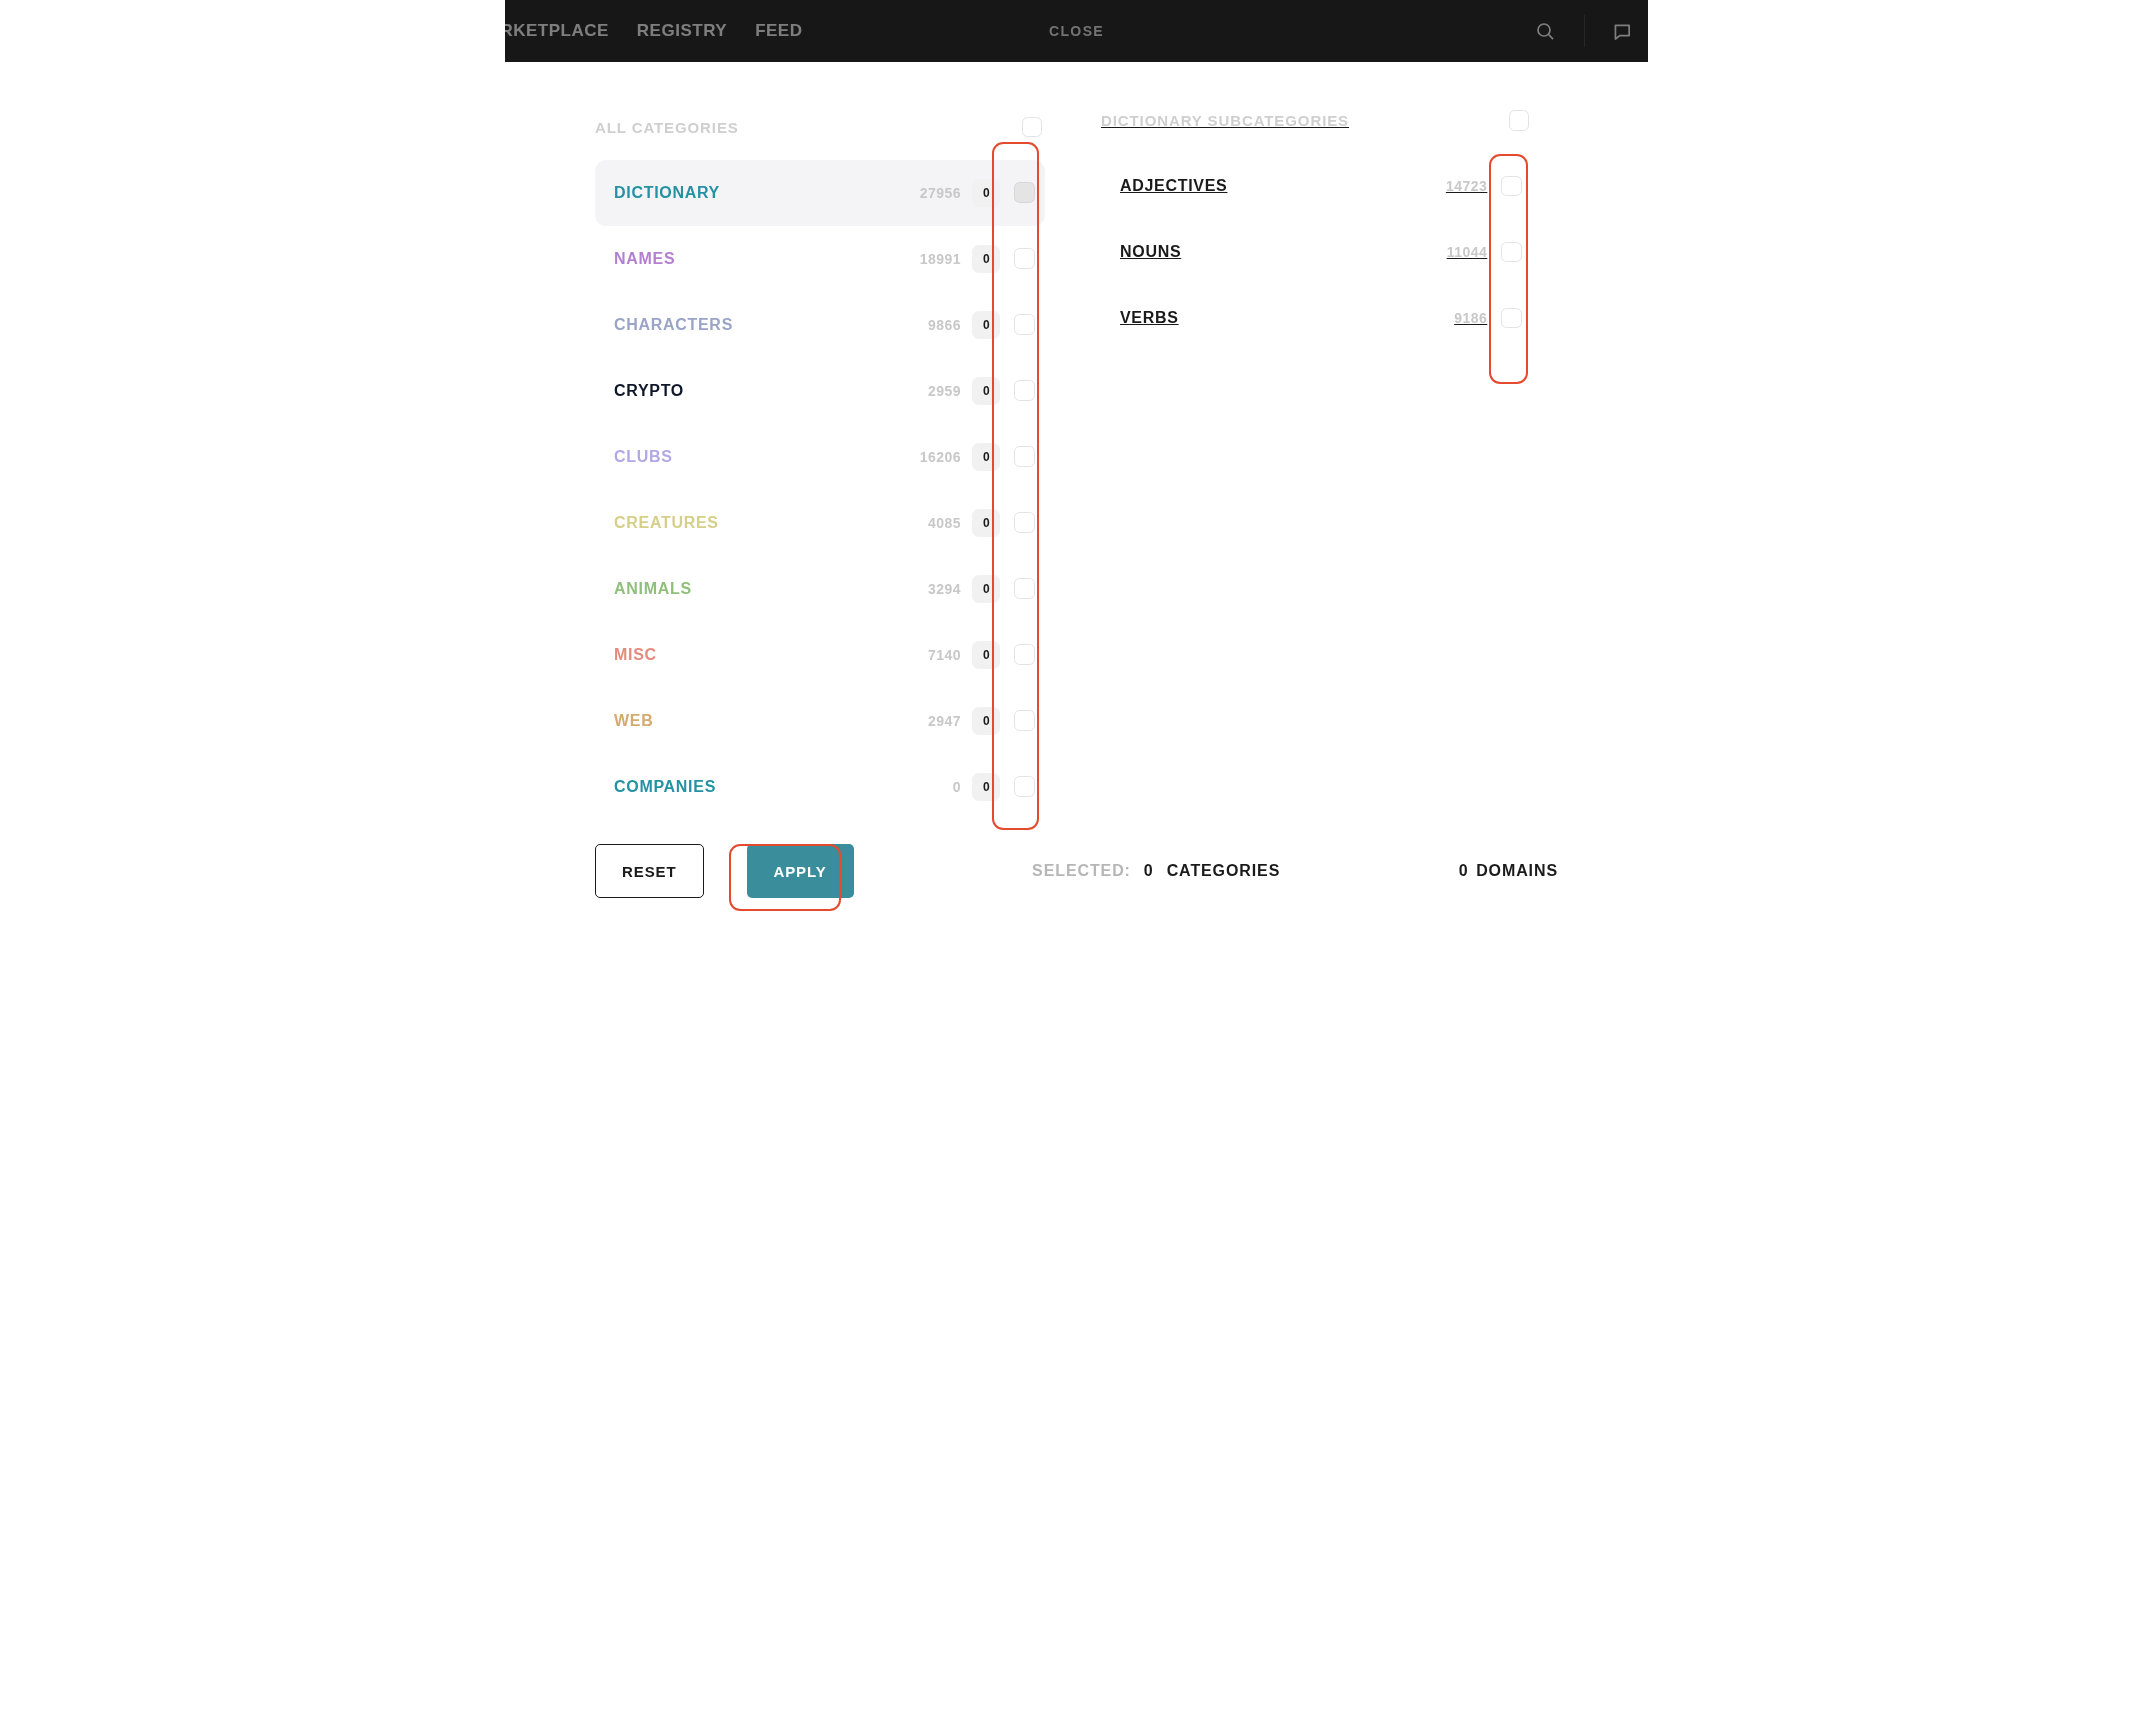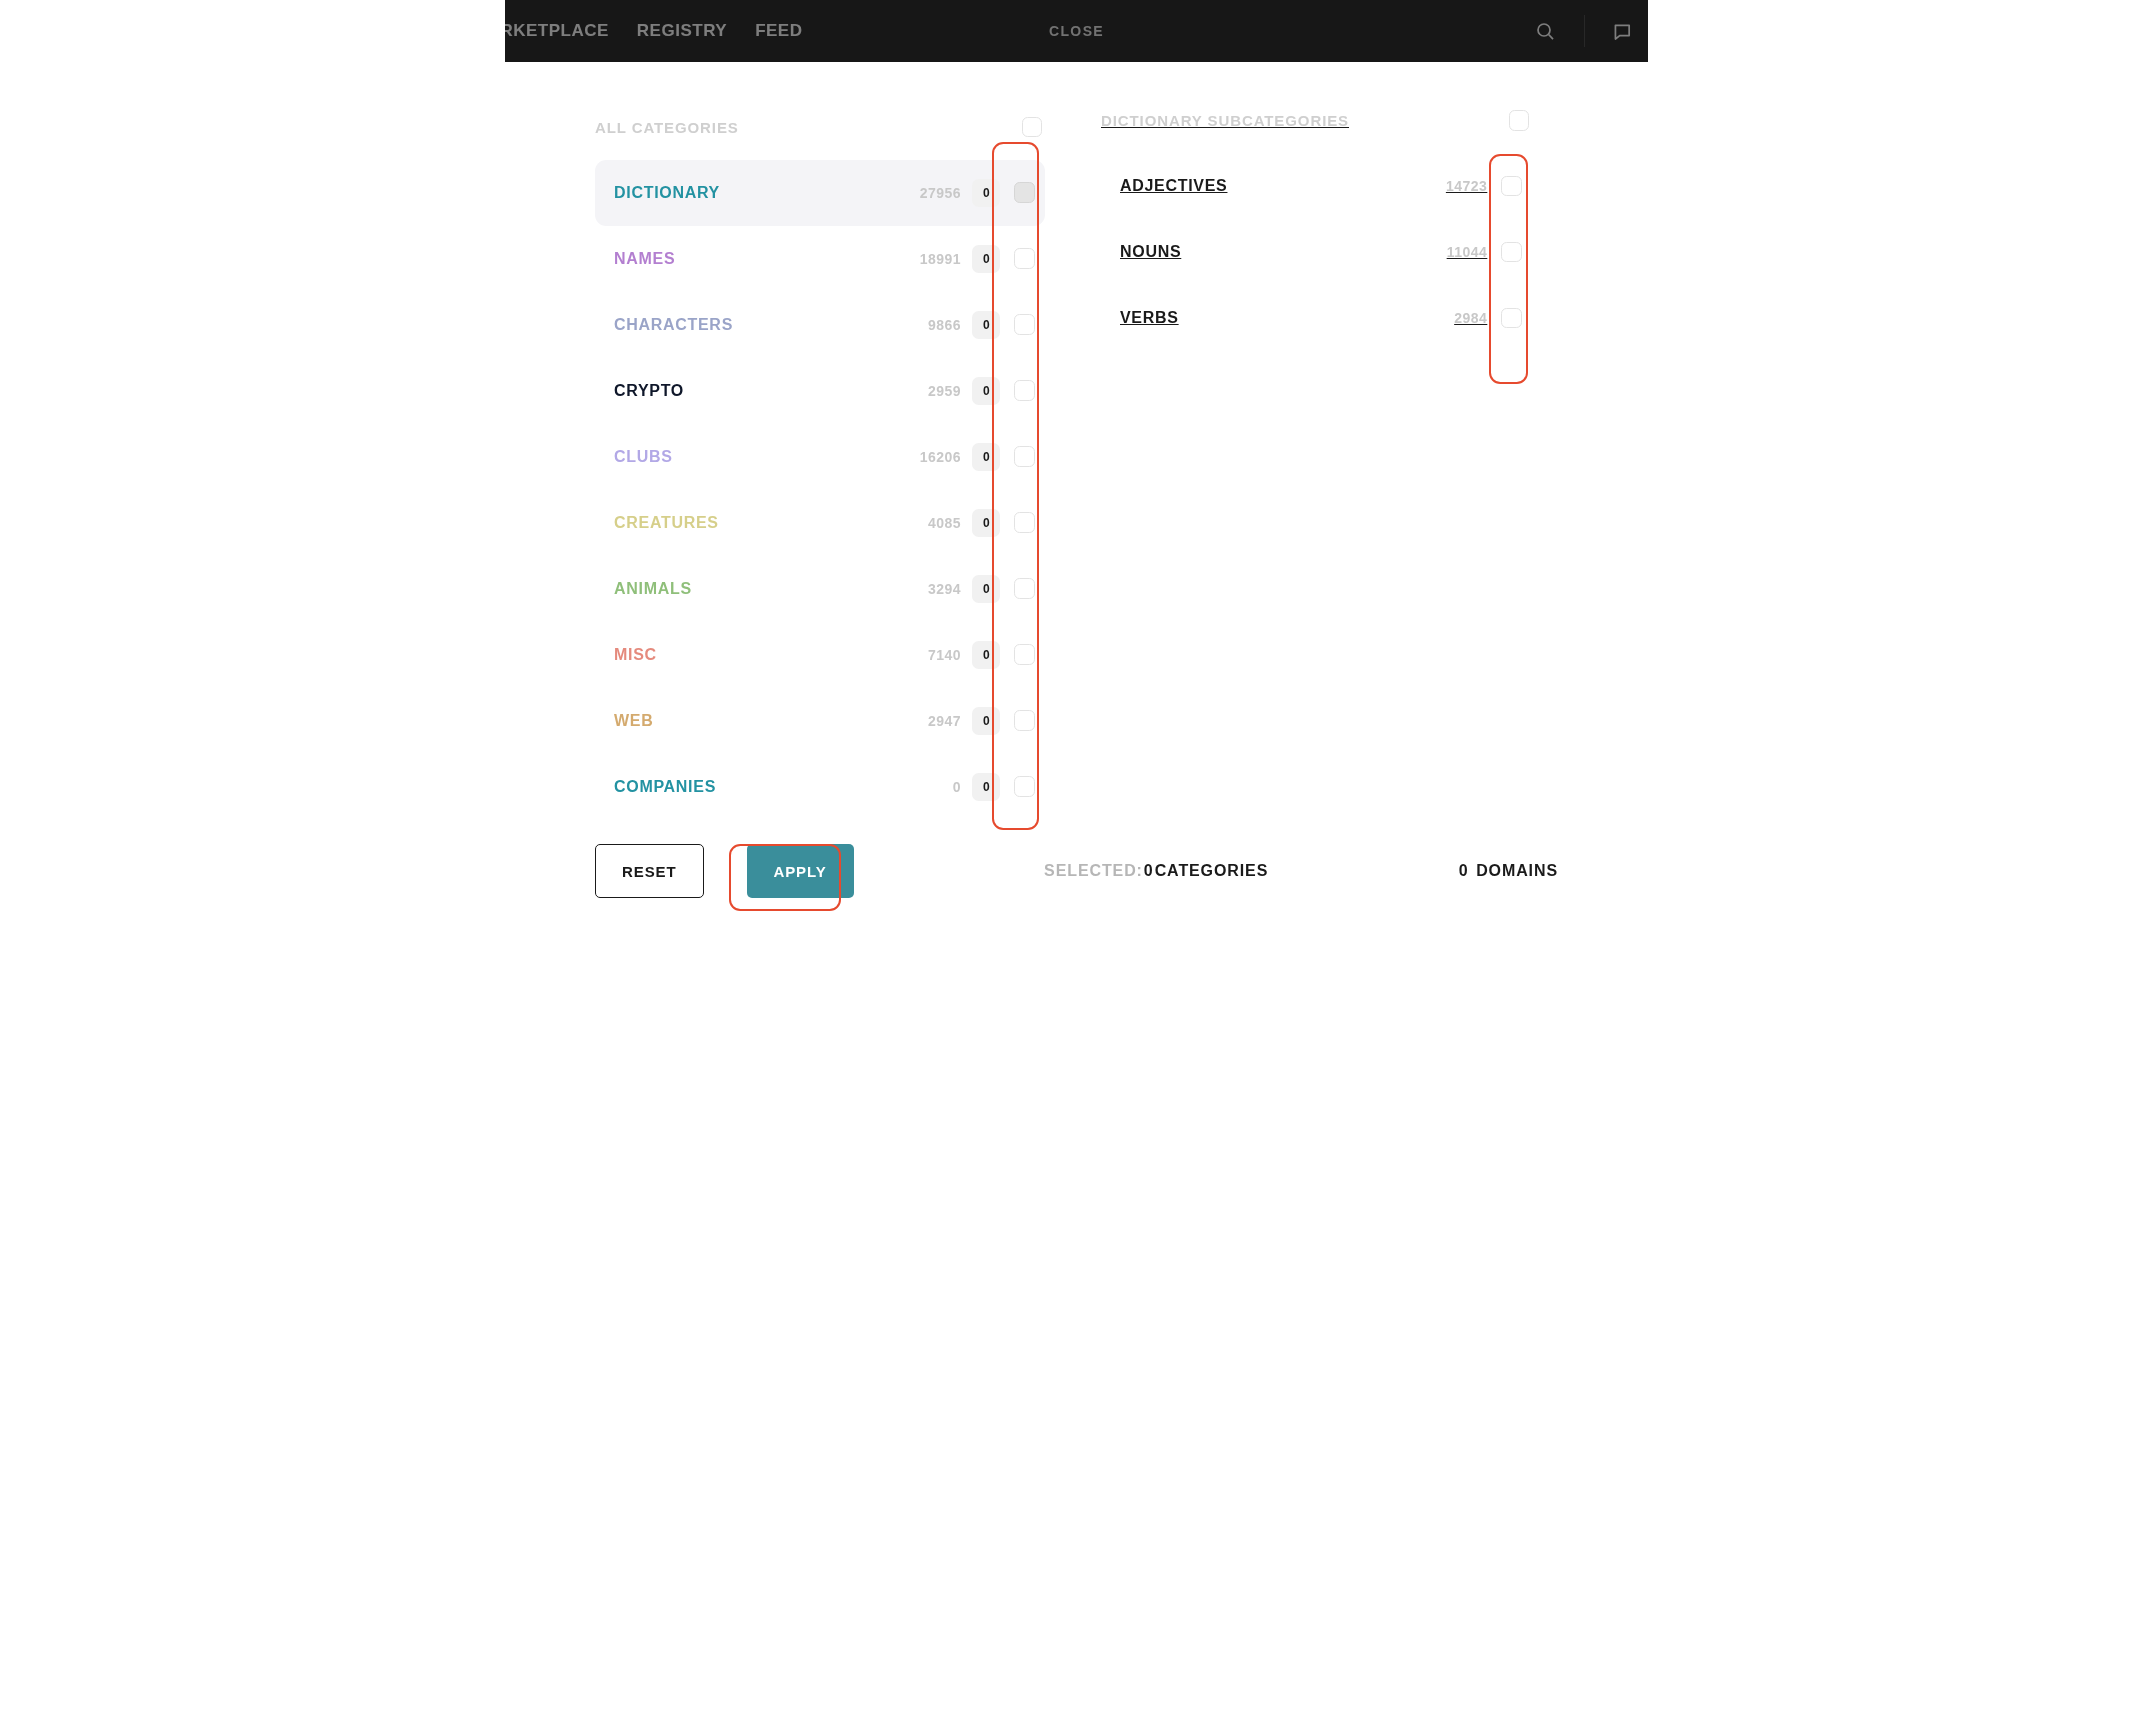--- a/index.html
+++ b/index.html
@@ -237,21 +237,21 @@
   .btn-apply {
     background: #3a8e9b;
     border: none;
     color: #fff;
     min-width: 107px;
   }
   .footer .status {
     margin-left: auto;
     display: flex;
     align-items: center;
-    gap: 1px;
+    gap: 13px;
     font-size: 16px;
     font-weight: 800;
     letter-spacing: 0.9px;
   }
   .status .mut { color: #b6b6b6; }
   .status .bold { color: #1a1a1a; }
   .footer .domains {
     margin-left: auto;
     display: flex;
     gap: 7.5px;
@@ -400,21 +400,21 @@
   </div>
             <div class="row">
     <span class="label c-sub">NOUNS</span>
     <span class="count">11044</span>
     <span class="chk-wrap">
                 <span class="chk"></span>
               </span>
   </div>
             <div class="row">
     <span class="label c-sub">VERBS</span>
-    <span class="count">2984</span>
+    <span class="count">9186</span>
     <span class="chk-wrap">
                 <span class="chk"></span>
               </span>
   </div>
           </div>
       </div>
     </div>
 
     <div class="footer">
       <button class="btn btn-reset">RESET</button>

